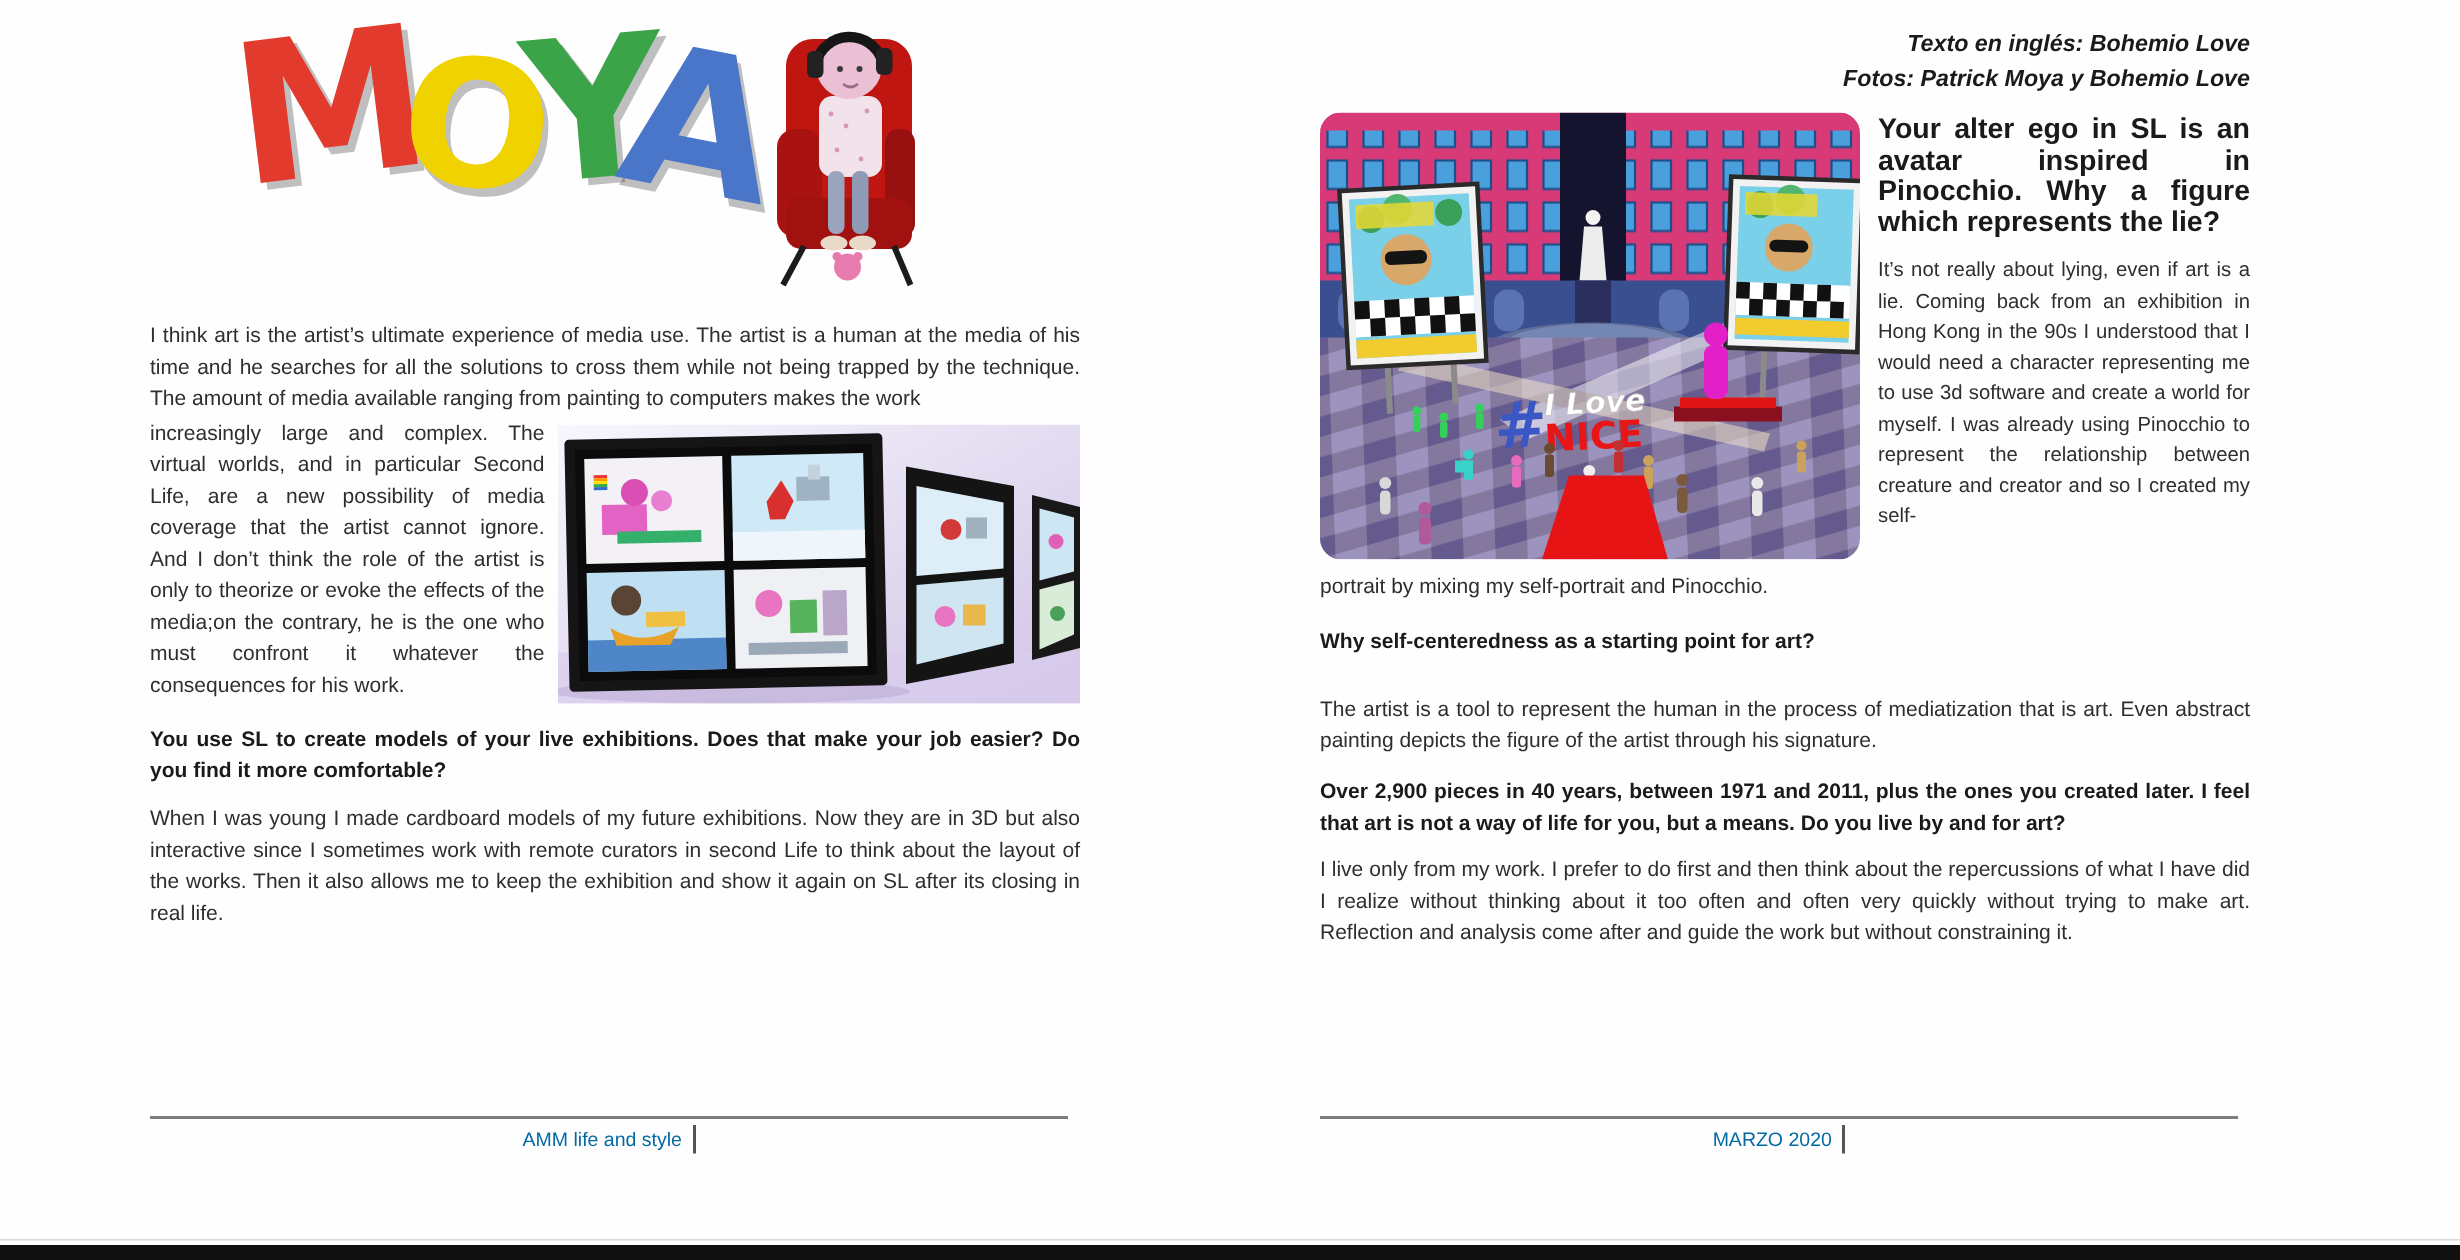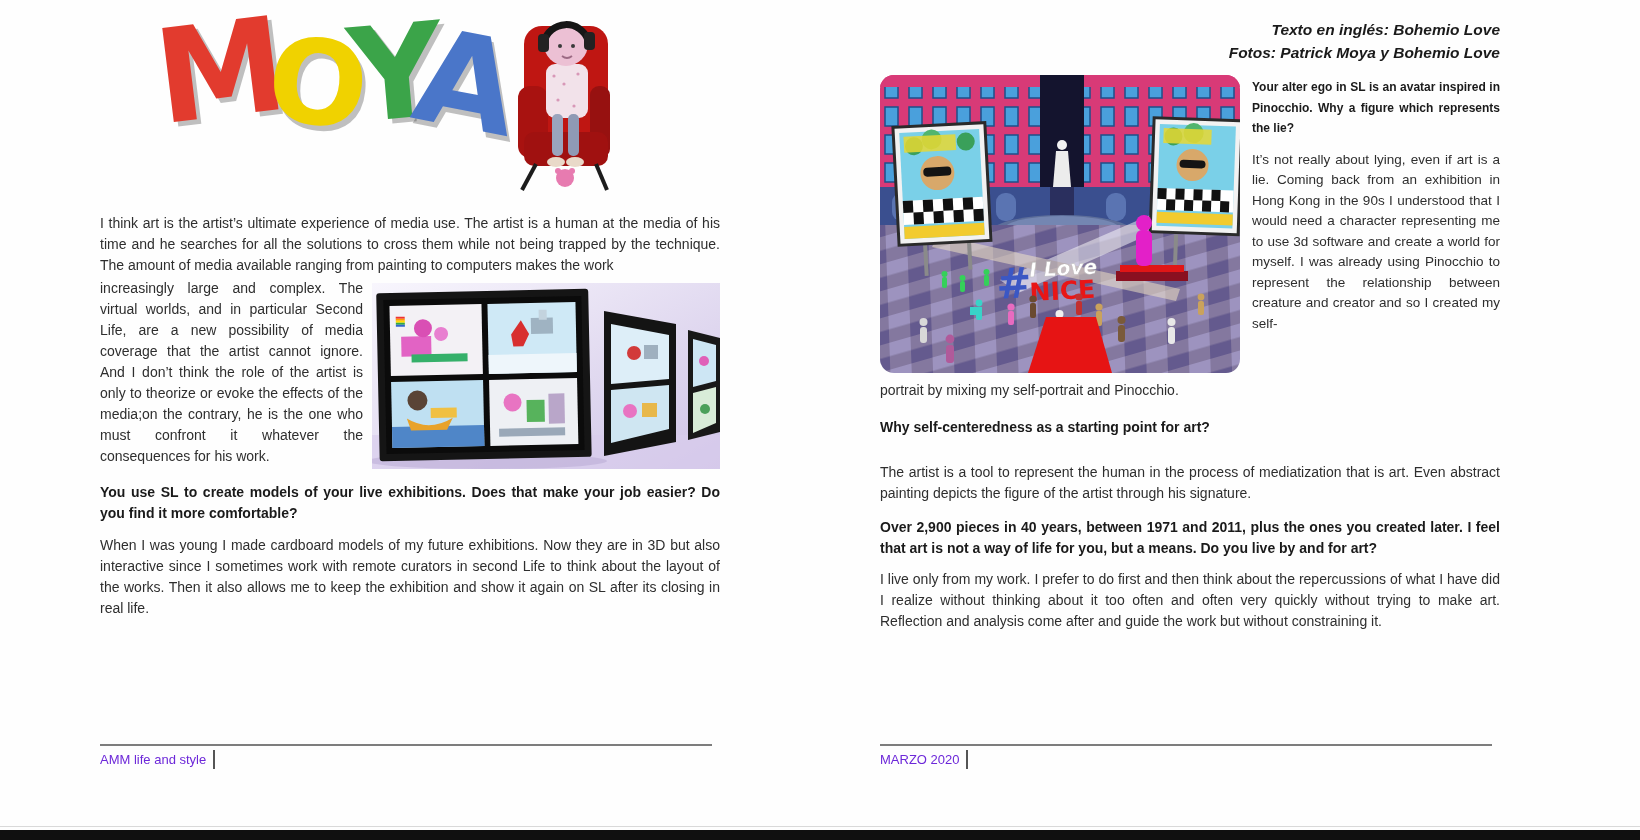--- a/index.html
+++ b/index.html
@@ -34,33 +34,33 @@
   .pl-q2 { margin-top:12px; }
   .pl-a2 { margin-top:11px; }
 
   
   .credits { margin-top:18px; text-align:right; font-weight:bold; font-style:italic;
              font-size:15.5px; line-height:23px; color:#1a1a1a; }
   .hero-row { position:relative; margin-top:9px; height:300px; }
   .plaza-wrap { position:absolute; left:0; top:2px; width:360px; height:298px;
                 border-radius:14px; overflow:hidden; }
   .hero-col { position:absolute; left:372px; top:4px; width:248px; }
-  .hero-col .q { font-size:12px; line-height:20.5px; }
+  .hero-col .q { font-size:19px; line-height:20.5px; }
   .hero-col .a { font-size:13.5px; line-height:20.5px; margin-top:11px; }
   .pr-cont { margin-top:7px; }
   .pr-q2 { margin-top:16px; }
   .pr-a2 { margin-top:24px; }
   .pr-q3 { margin-top:13px; }
   .pr-a3 { margin-top:10px; }
 
   
   .page-footer { position:absolute; left:0; top:744px; width:612px; }
   .footer-rule { border-top:2px solid #7d7d7d; width:100%; }
-  .footer-line { display:flex; align-items:center; margin-top:4px;
-                 font-size:13px; color:#6d28d9; }
+  .footer-line { display:flex; justify-content:center; align-items:center; margin-top:4px;
+                 font-size:13px; color:#0369a1; }
   .footer-cursor { display:inline-block; width:0; height:19px; border-left:2.5px solid #555;
                    margin-left:7px; }
 
   .bottom-thinline { position:absolute; left:0; top:826px; width:1640px; height:1px; background:#d9d9d9; }
   .bottom-bar { position:absolute; left:0; top:830px; width:1640px; height:10px; background:#101010; }
 </style>
 </head>
 <body>
 
 <div class="sheet">

